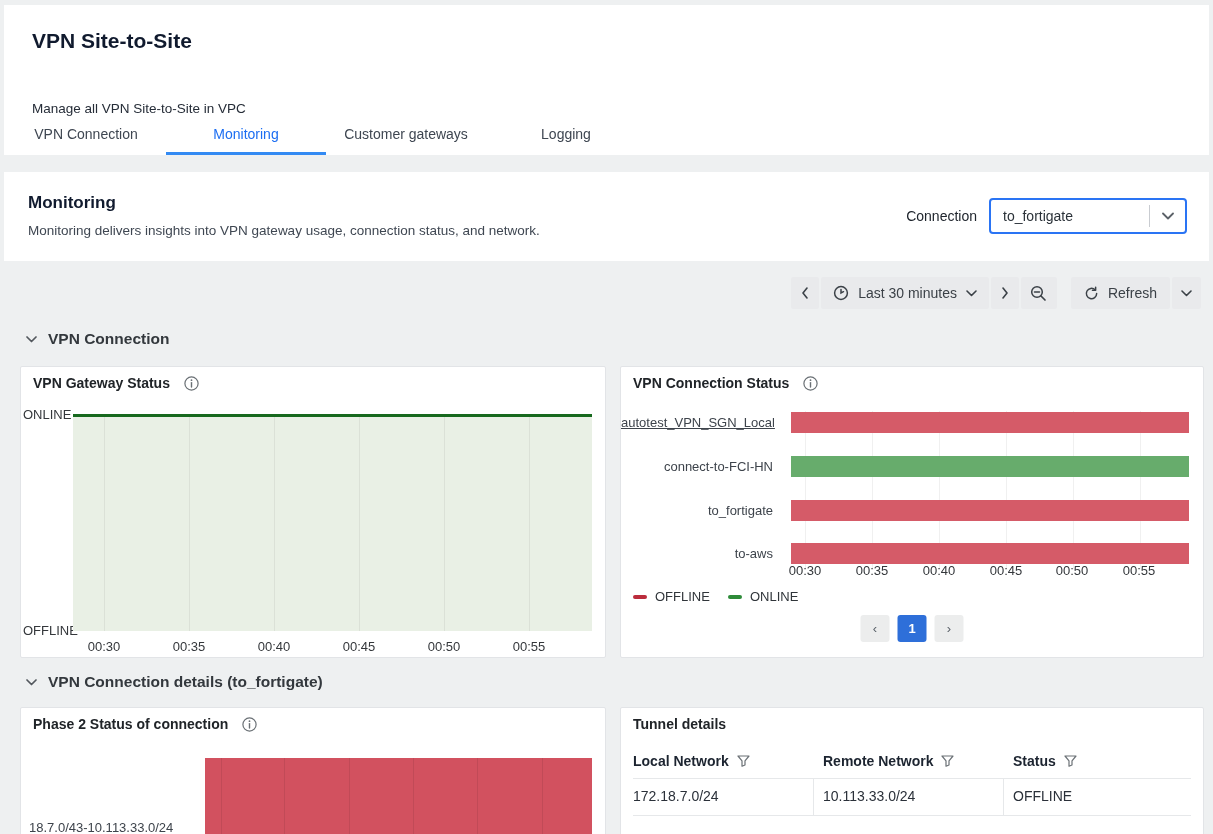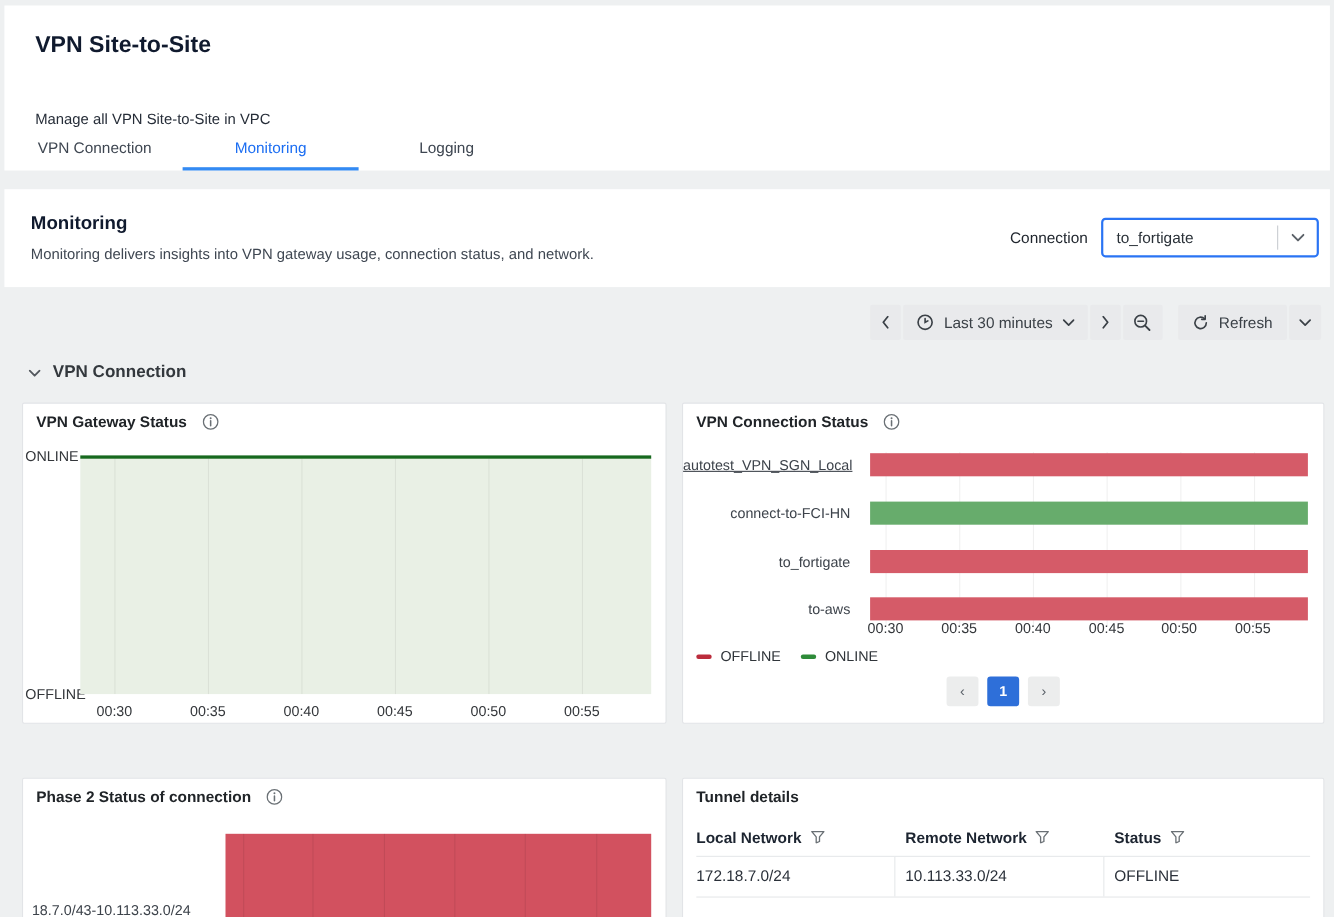--- a/index.html
+++ b/index.html
@@ -13,21 +13,21 @@
   .page-subtitle { position:absolute; left:28px; top:64px; font-size:13.5px; color:#262d38;margin-top:32px; }
   .tabs { position:absolute; left:2px; bottom:0; display:flex; }
   .tab { width:160px; height:40px; display:flex; align-items:center; justify-content:center;
          font-size:14px; color:#3e4651; cursor:pointer; border-bottom:3px solid transparent; }
   .tab.active { color:#1c6ef2; border-bottom-color:#338af3; font-weight:500; }
 
   
   .mon-band { position:absolute; left:4px; top:172px; width:1205px; height:89px; background:#fff; }
   .mon-title { position:absolute; left:24px; top:21px; font-size:17px; font-weight:bold; color:#101a2e; }
   .mon-desc { position:absolute; left:24px; top:51px; font-size:13.5px; color:#3f4752; }
-  .conn-picker { position:absolute; right:10px; top:26px; display:flex; align-items:center; }
+  .conn-picker { position:absolute; right:22px; top:26px; display:flex; align-items:center; }
   .conn-label { font-size:14px; color:#20262e; margin-right:12px; }
   .conn-select { width:198px; height:36px; border:2px solid #2a74f4; border-radius:4px; background:#fff;
                  display:flex; align-items:center; cursor:pointer; }
   .conn-value { flex:1; padding-left:12px; font-size:14px; color:#2a3138; }
   .conn-caret { width:36px; height:22px; border-left:1px solid #c9ccd1; display:flex; align-items:center; justify-content:center; }
 
   
   .toolbar { position:absolute; top:277px; right:12px; display:flex; align-items:center; }
   .tb-seg { height:32px; background:#e9eaec; border-radius:2px; margin-left:2px; display:flex;
             align-items:center; justify-content:center; color:#3b4147; font-size:14px; font-weight:500; cursor:pointer; }
@@ -93,20 +93,21 @@
 <body>
 
 <div id="app">
 
   <div class="header-card">
     <div class="page-title">VPN Site-to-Site</div>
     <div class="page-subtitle">Manage all VPN Site-to-Site in VPC</div>
     <div class="tabs">
       <div class="tab">VPN Connection</div>
       <div class="tab active">Monitoring</div>
+      <div class="tab">Customer gateways</div>
       <div class="tab">Logging</div>
     </div>
   </div>
 
   <div class="mon-band">
     <div class="mon-title">Monitoring</div>
     <div class="mon-desc">Monitoring delivers insights into VPN gateway usage, connection status, and network.</div>
     <div class="conn-picker">
       <span class="conn-label">Connection</span>
       <div class="conn-select">
@@ -264,20 +265,28 @@
         <span>ONLINE</span>
       </div>
     </div>
     <div class="pager">
       <div class="pg-btn">‹</div>
       <div class="pg-btn active">1</div>
       <div class="pg-btn">›</div>
     </div>
   </div>
 
+  <div class="section-hdr sec2">
+    <span class="icon">
+      <svg width="11" height="7" viewBox="0 0 11 7">
+          <polyline points="1,1 5.5,5.5 10,1" fill="none" stroke="#53585e" stroke-width="1.7" stroke-linecap="round" stroke-linejoin="round"></polyline>
+        </svg>
+    </span>
+    <span>VPN Connection details (to_fortigate)</span>
+  </div>
 
   <div class="card card-c">
     <div class="panel-title-row">
       <span class="panel-title">Phase 2 Status of connection</span>
       <span class="icon">
         <svg width="15" height="15" viewBox="0 0 15 15">
             <circle cx="7.5" cy="7.5" r="6.6" fill="none" stroke="#6a7075" stroke-width="1.2"></circle>
             <line x1="7.5" y1="6.6" x2="7.5" y2="11" stroke="#6a7075" stroke-width="1.4" stroke-linecap="round"></line>
             <circle cx="7.5" cy="4.2" r="0.9" fill="#6a7075"></circle>
           </svg>

